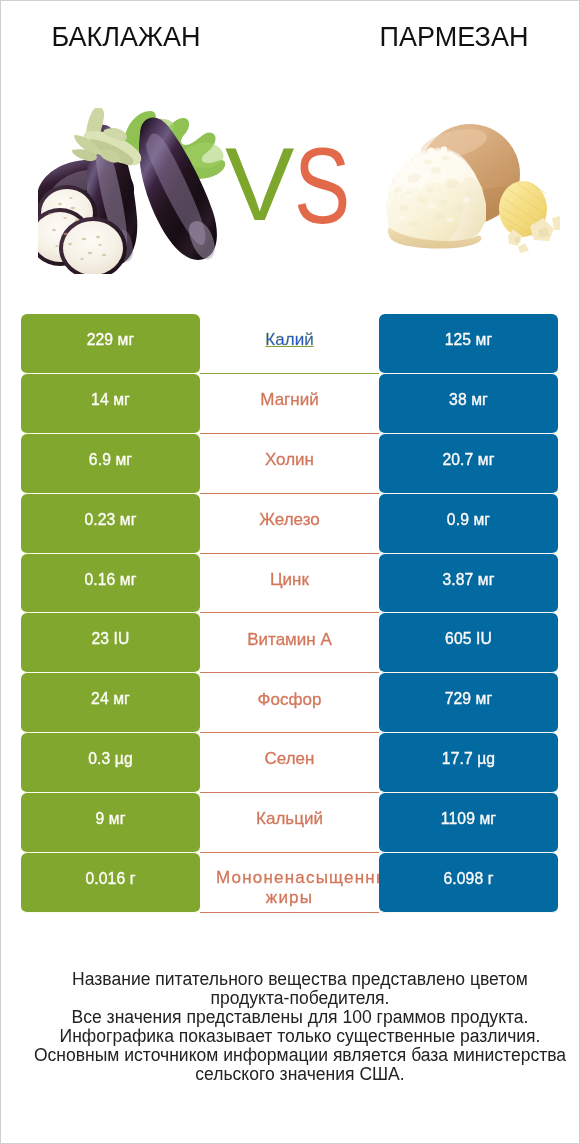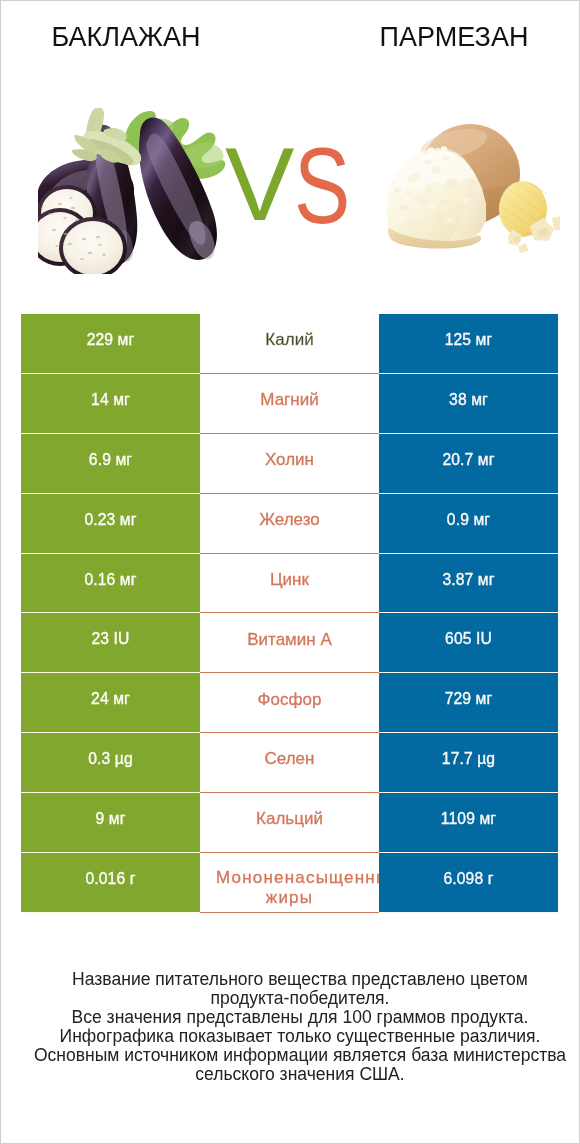--- a/index.html
+++ b/index.html
@@ -37,22 +37,22 @@
   .cell.m{background:#fff;}
   .cell.m.wg{border-bottom:1.3px solid #8aa93c;}
   .cell.m.wo{border-bottom:1.3px solid #cf7b5e;}
   .row:last-child .cell.g{border-bottom-color:#fcfde8;}
   .val{font-size:15.7px;font-weight:400;white-space:nowrap;letter-spacing:0.1px;}
   .val .u{font-size:1em;font-weight:400;letter-spacing:0.1px;}
   .lbl{font-size:17px;font-weight:400;text-align:center;line-height:21.5px;width:179px;
        white-space:nowrap;}
   .lbl.two{white-space:normal;letter-spacing:1.2px;line-height:20px;position:relative;top:9px;text-indent:16px;}
   .cell.m{overflow:visible;position:relative;z-index:1;}
-  .cell.g,.cell.o{position:relative;z-index:3;}
-  .lbl.wg{color:#404040;-webkit-text-stroke:0.28px #7fa03a;}
+  .cell.g,.cell.o{position:relative;z-index:3;border-radius:6px;}
+  .lbl.wg{color:#1d4ed8;text-decoration:underline;-webkit-text-stroke:0.28px #7fa03a;}
   .lbl.wo{color:#d3765a;-webkit-text-stroke:0.28px #d3765a;}
   .cell.m{overflow:visible;}
 
   
   .footer{position:absolute;left:10px;top:970px;width:580px;text-align:center;
           font-size:17.55px;line-height:18.9px;color:#222222;}
 </style>
 </head>
 <body>
 

